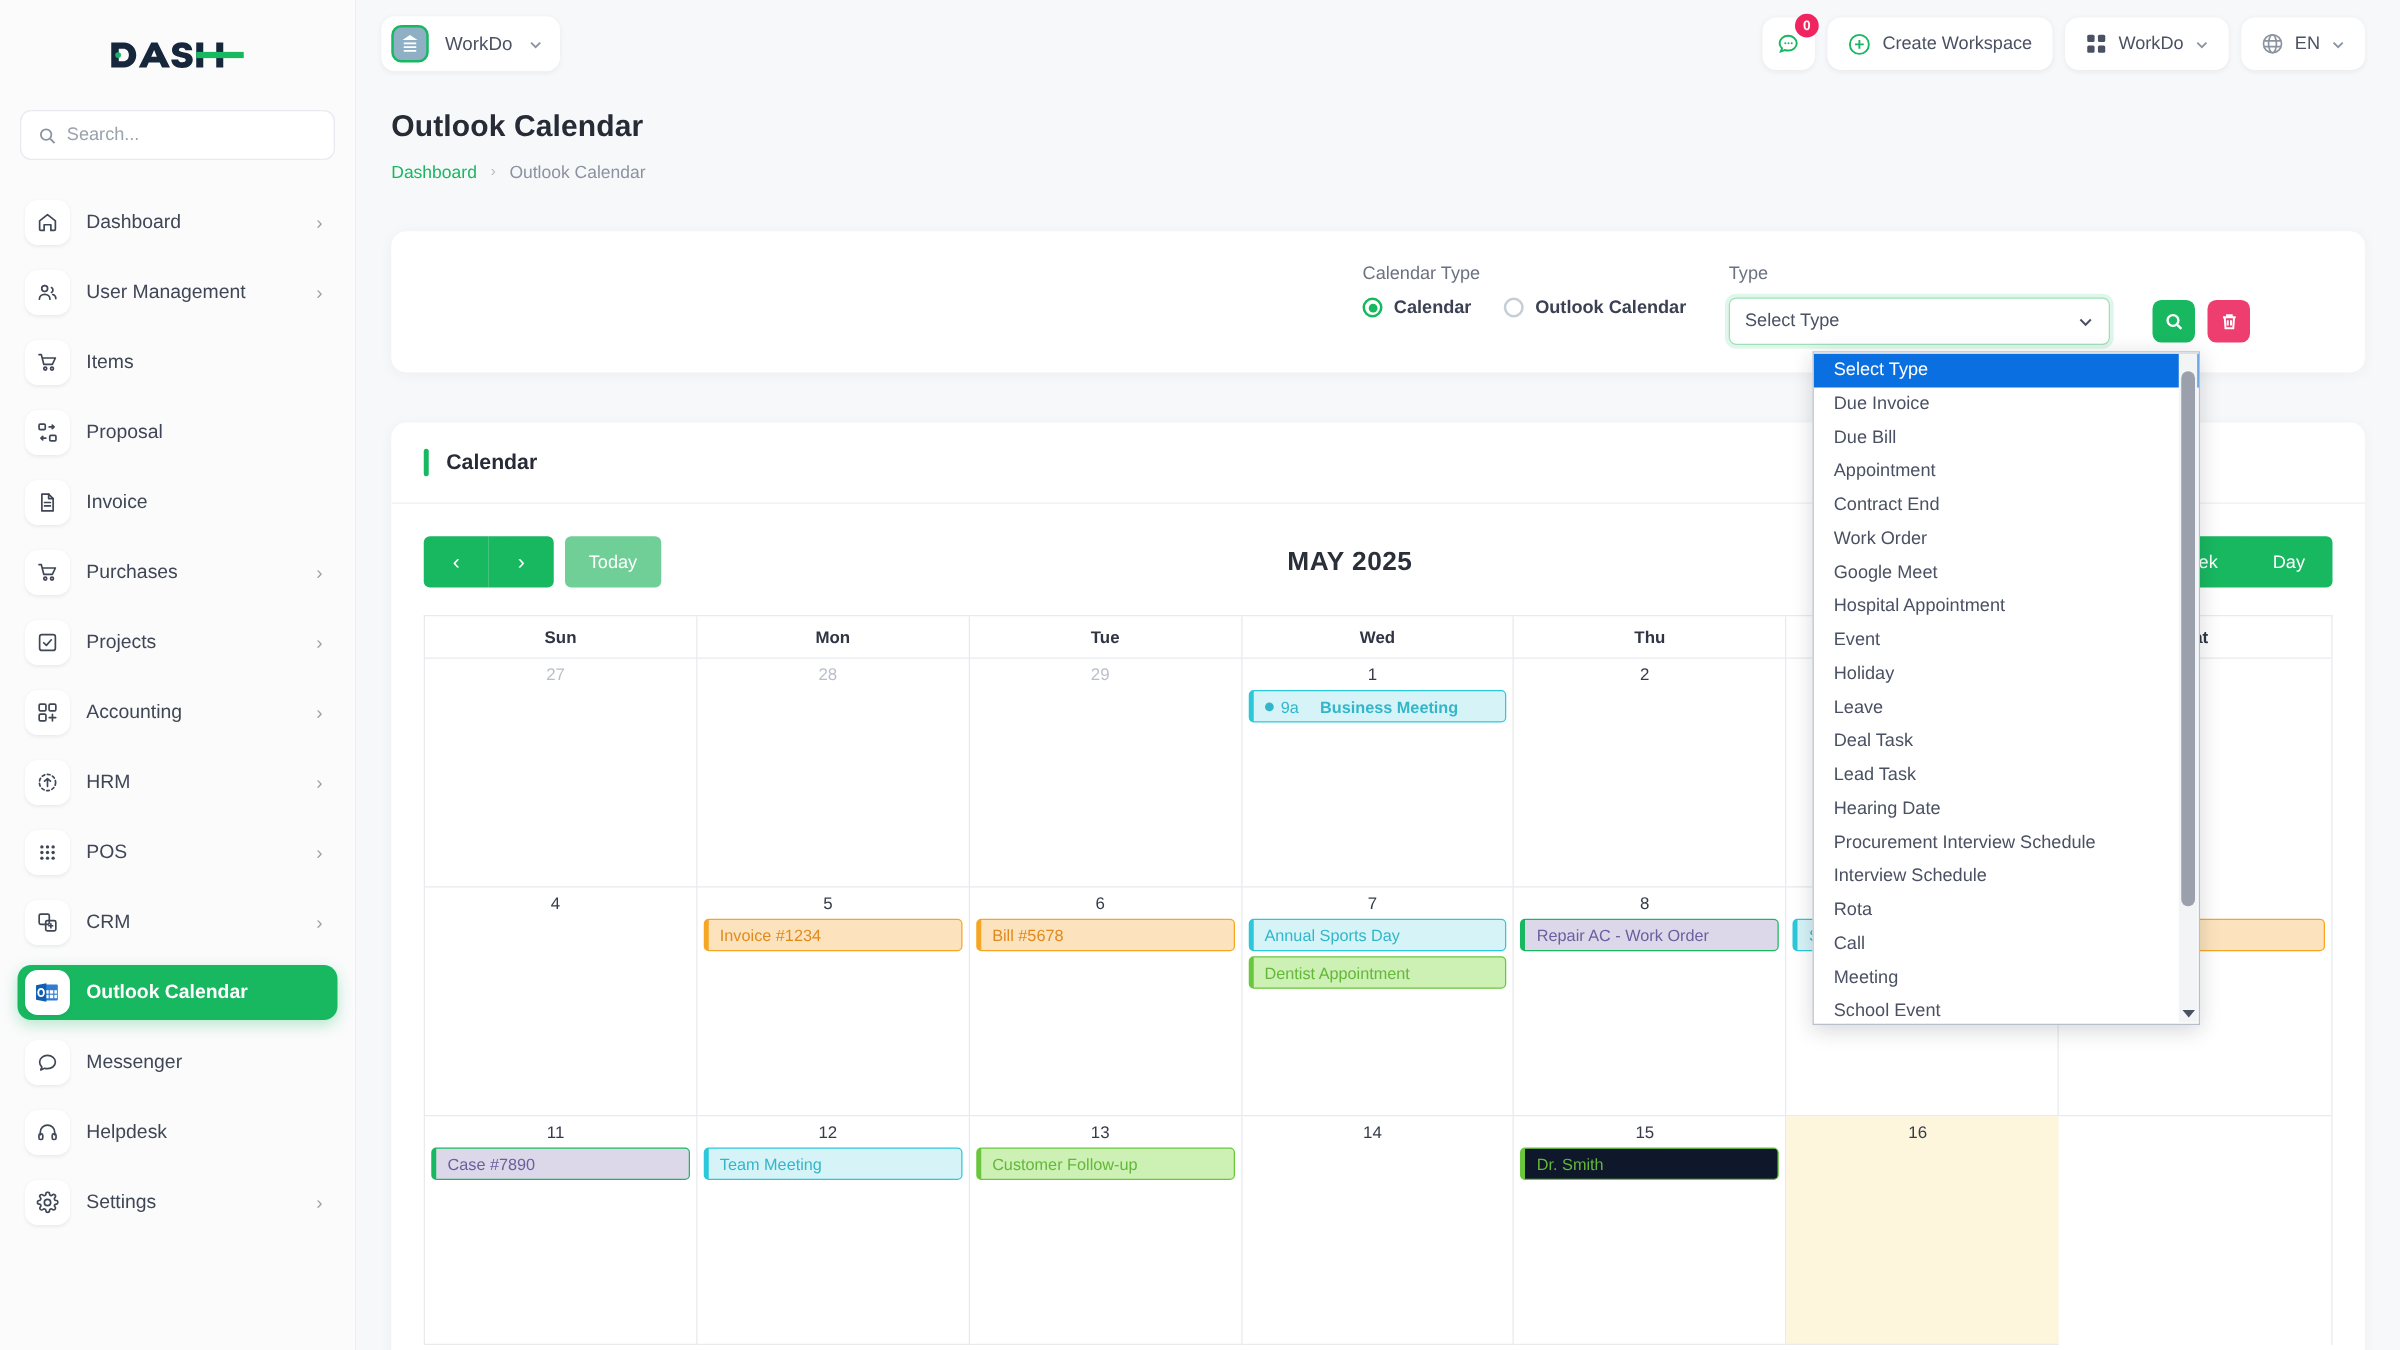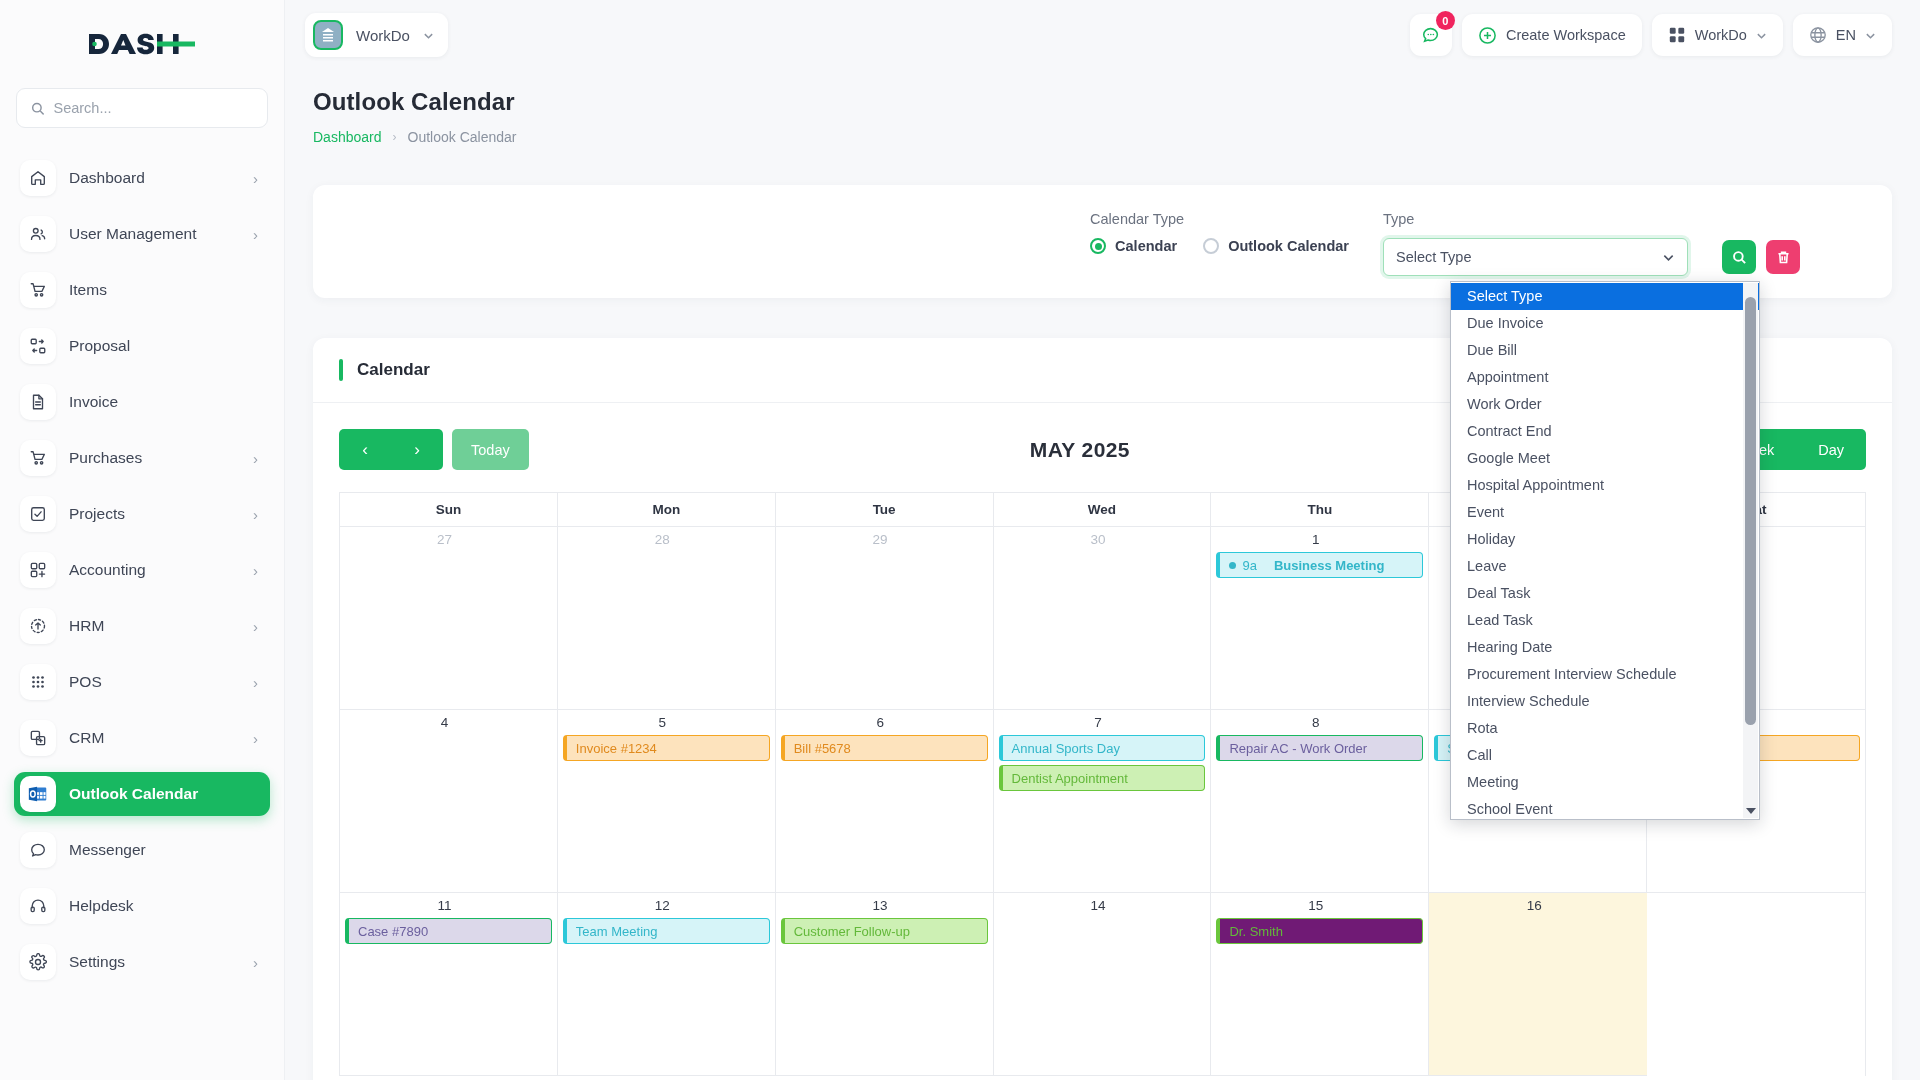--- a/index.html
+++ b/index.html
@@ -560,23 +560,20 @@
   <div class="week">
   <div class="cell other">
               <div class="daynum">27</div>
             </div>
             <div class="cell other">
               <div class="daynum">28</div>
             </div>
             <div class="cell other">
               <div class="daynum">29</div>
             </div>
-            <div class="cell other">
-              <div class="daynum">30</div>
-            </div>
             <div class="cell">
               <div class="daynum">1</div>
               <div class="ev bold" style="background:#d6f4f8; border:1px solid #2cc8d9; border-left:4px solid #2cc8d9; color:#33b6c9;">
                <span class="dot" style="background:#33b6c9"></span>
                <span class="tm">9a</span>
                <span>Business Meeting</span>
              </div>
             </div>
             <div class="cell">
               <div class="daynum">2</div>
@@ -656,41 +653,41 @@
               <div class="ev" style="background:#cdf0b4; border:1px solid #6ac63c; border-left:4px solid #6ac63c; color:#63b83a;">
 
                <span>Customer Follow-up</span>
              </div>
             </div>
             <div class="cell">
               <div class="daynum">14</div>
             </div>
             <div class="cell">
               <div class="daynum">15</div>
-              <div class="ev" style="background:#701a75; border:1px solid #6ac63c; border-left:4px solid #6ac63c; color:#63b83a;text-align:right;">
+              <div class="ev" style="background:#0f172a; border:1px solid #6ac63c; border-left:4px solid #6ac63c; color:#63b83a;text-align:right;">
 
                <span>Dr. Smith</span>
              </div>
             </div>
             <div class="cell today">
               <div class="daynum">16</div>
             </div>
   </div>
         </div>
     </div>
   </section>
 
   <div class="dropdown">
     <div class="dd-list" id="ddlist">
   <div class="dd-item sel">Select Type</div>
   <div class="dd-item">Due Invoice</div>
   <div class="dd-item">Due Bill</div>
   <div class="dd-item">Appointment</div>
+  <div class="dd-item">Contract End</div>
   <div class="dd-item">Work Order</div>
-  <div class="dd-item">Contract End</div>
   <div class="dd-item">Google Meet</div>
   <div class="dd-item">Hospital Appointment</div>
   <div class="dd-item">Event</div>
   <div class="dd-item">Holiday</div>
   <div class="dd-item">Leave</div>
   <div class="dd-item">Deal Task</div>
   <div class="dd-item">Lead Task</div>
   <div class="dd-item">Hearing Date</div>
   <div class="dd-item">Procurement Interview Schedule</div>
   <div class="dd-item">Interview Schedule</div>

